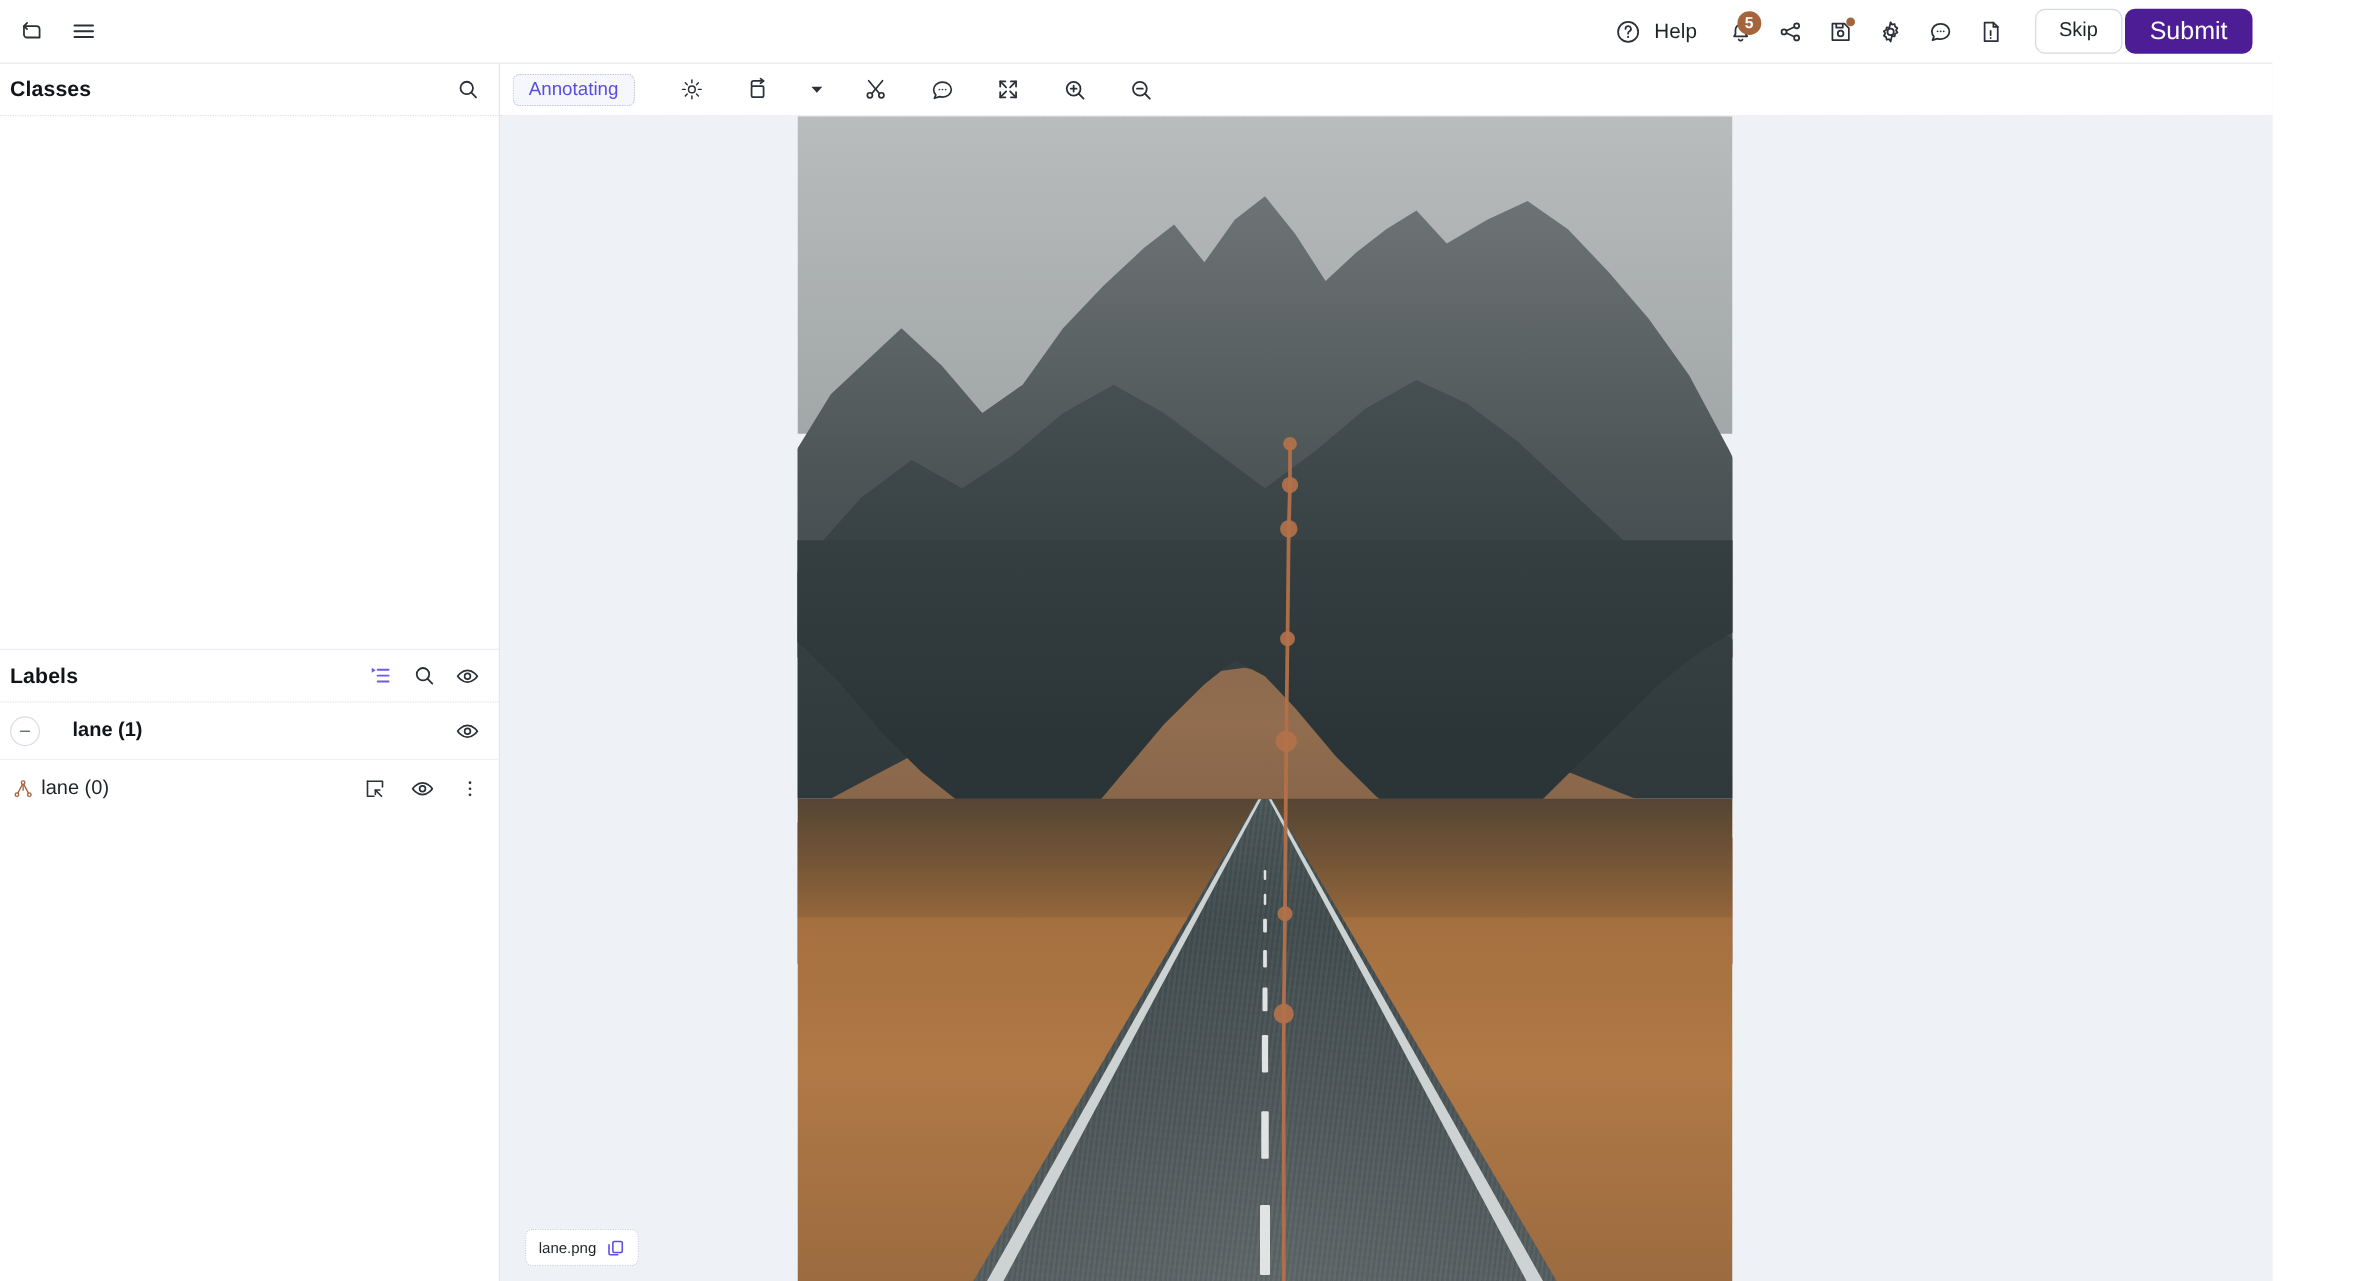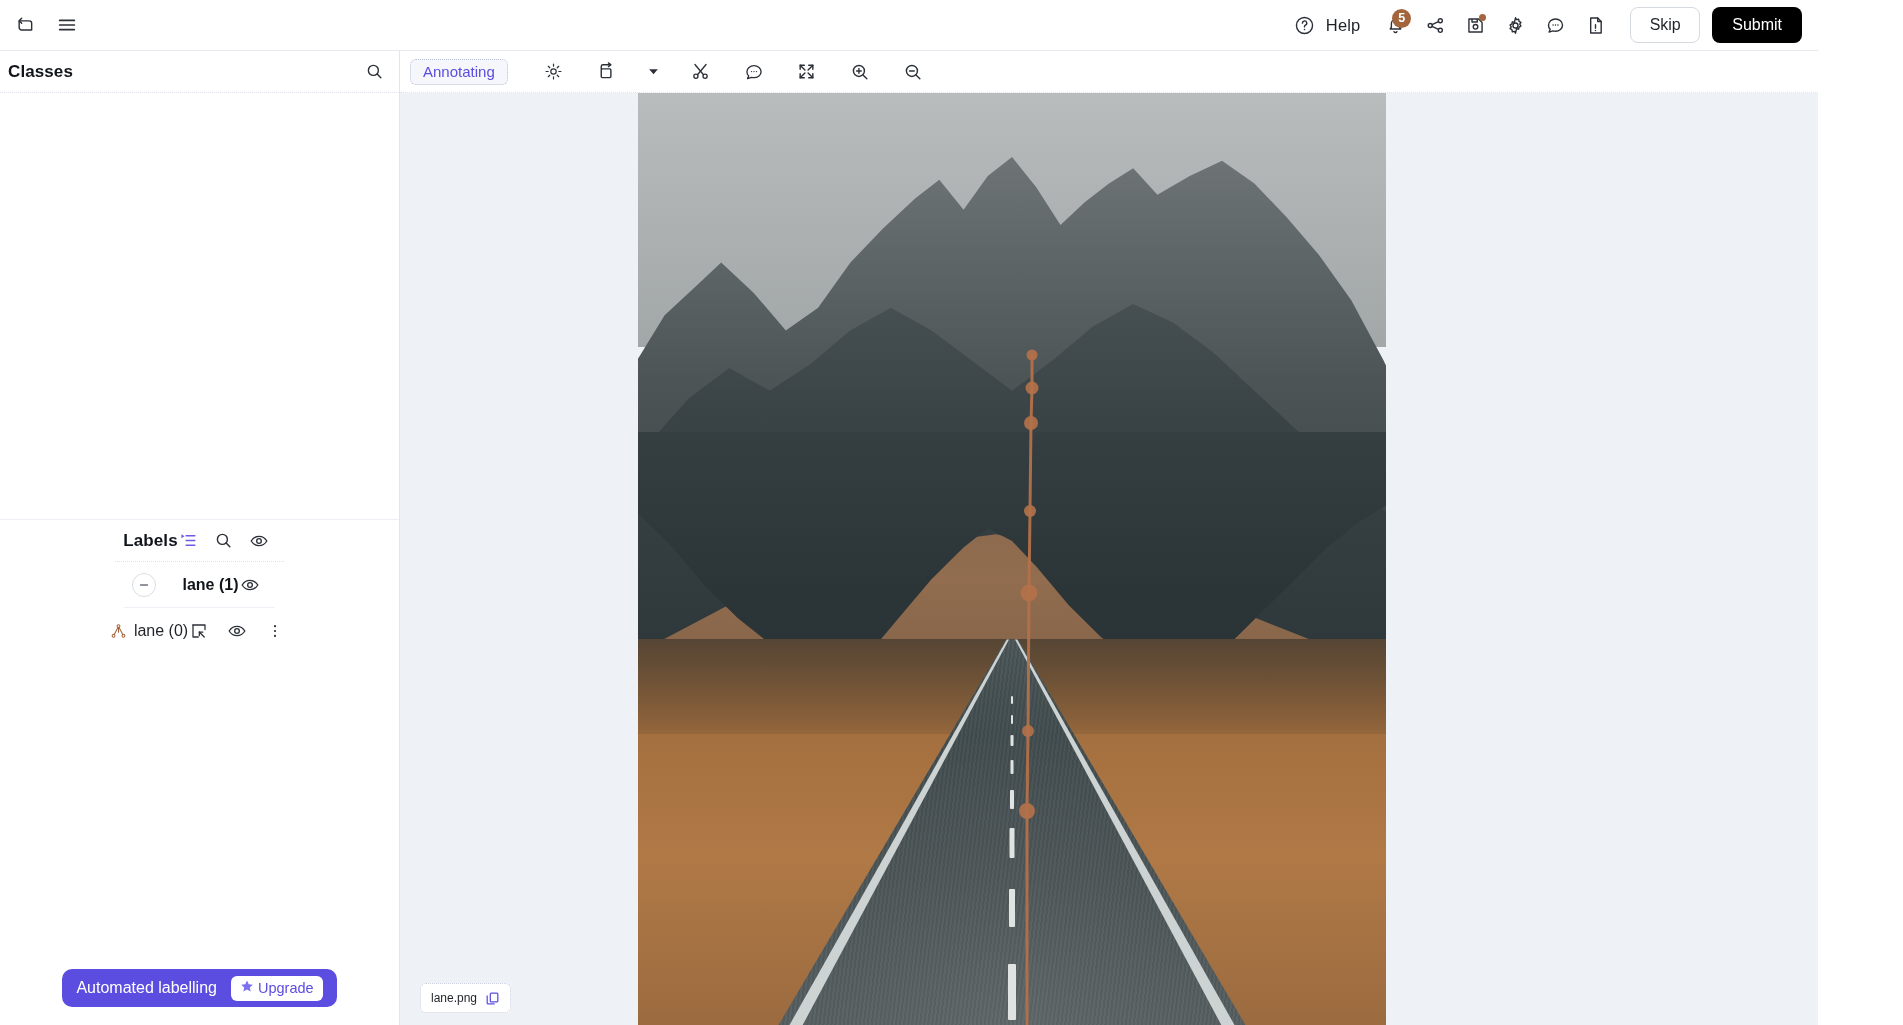--- a/index.html
+++ b/index.html
@@ -48,23 +48,23 @@
     height: 36px; min-width: 70px; padding: 0 18px;
     border: 1px solid #d5d9e0; border-radius: 8px;
     background: #fff; color: #1f2328; font-size: 16px;
     display: flex; align-items: center; justify-content: center;
     cursor: pointer; margin-left: 14px;
     font-family: "Liberation Sans", sans-serif;
   }
   .btn-submit {
     height: 36px; padding: 0 20px;
     border: none; border-radius: 8px;
-    background: #000000; color: #fff; font-size: 16px;
+    background: #4c1d95; color: #fff; font-size: 20px;
     display: flex; align-items: center; justify-content: center;
-    cursor: pointer; margin-left: 10px;
+    cursor: pointer; margin-left: 0;
     font-family: "Liberation Sans", sans-serif;
   }
 
   
   .body-row { flex: 1 1 auto; display: flex; min-height: 0; }
 
   
   .sidebar {
     width: 400px; flex: 0 0 400px;
     background: #ffffff;
@@ -89,21 +89,21 @@
   .class-icon { width: 26px; display:flex; align-items:center; justify-content:center; color:#a4643c; }
   .class-name { font-size: 16px; color: #1f2328; margin-left: 4px; }
   .class-count {
     margin-left: auto; min-width: 22px; height: 24px;
     border: 1px solid #d9dde4; border-radius: 4px;
     font-size: 14px; color: #3c424b;
     display: flex; align-items: center; justify-content: center; padding: 0 5px;
   }
 
   .classes-pane { height: 468px; flex: 0 0 468px; overflow: hidden; }
-  .labels-pane { flex: 1 1 auto; display: flex; flex-direction: column; border-top: 1px solid #eceff3; min-height: 0; align-items: center; }
+  .labels-pane { flex: 1 1 auto; display: flex; flex-direction: column; border-top: 1px solid #eceff3; min-height: 0; }
 
   .label-group-row {
     height: 46px; display: flex; align-items: center;
     padding: 0 14px 0 8px; border-bottom: 1px solid #eef1f5;
     cursor: pointer;
   }
   .collapse-btn {
     width: 24px; height: 24px; border: 1px solid #d9dde4; border-radius: 50%;
     display: flex; align-items: center; justify-content: center;
     color: #6b7280; font-size: 14px; line-height: 1; cursor: pointer; background:#fff;
@@ -421,33 +421,20 @@
             <div class="hicon">
               <svg width="18" height="18" viewBox="0 0 24 24" fill="#2b3038">
                 <circle cx="12" cy="5.5" r="1.45"></circle>
                   <circle cx="12" cy="12" r="1.45"></circle>
                   <circle cx="12" cy="18.5" r="1.45"></circle>
               </svg>
             </div>
           </div>
         </div>
 
-        <div class="auto-label-wrap">
-          <div class="auto-label-btn">
-            <span class="auto-label-text">Automated labelling</span>
-            <span class="upgrade-pill">
-              <span>
-                <svg width="14" height="14" viewBox="0 0 24 24" fill="#7d6ff0">
-                  <polygon points="12,2.5 15,9 22,9.8 16.8,14.5 18.3,21.4 12,17.9 5.7,21.4 7.2,14.5 2,9.8 9,9"></polygon>
-                </svg>
-              </span>
-              <span class="upgrade-text">Upgrade</span>
-            </span>
-          </div>
-        </div>
       </div>
     </div>
 
     <div class="main">
 
       <div class="canvas-toolbar">
         <div class="mode-pill">Annotating</div>
 
         <div class="tool-btn">
           <svg width="19" height="19" viewBox="0 0 24 24" fill="none" stroke="#2b3038" stroke-width="1.5" stroke-linecap="round">

